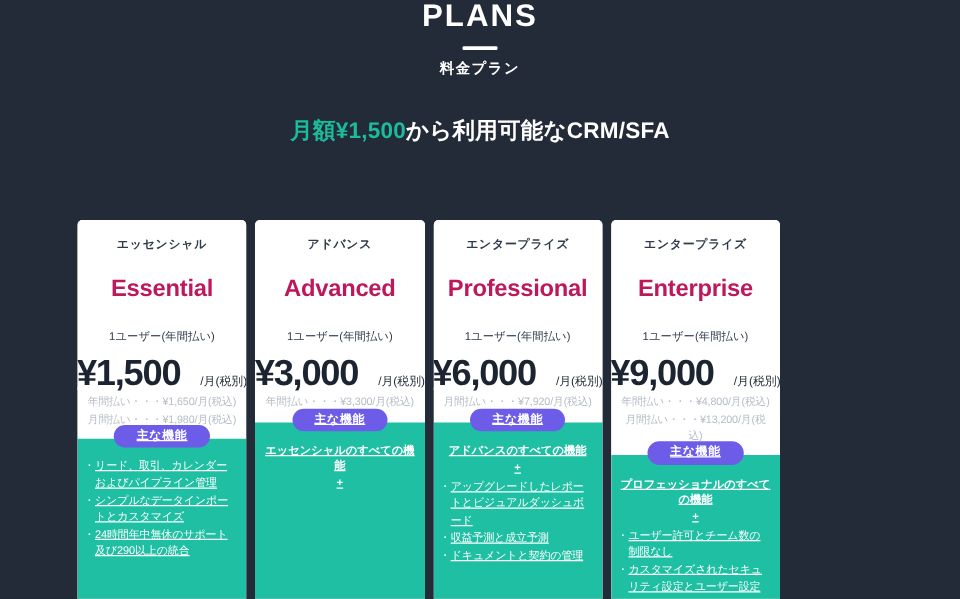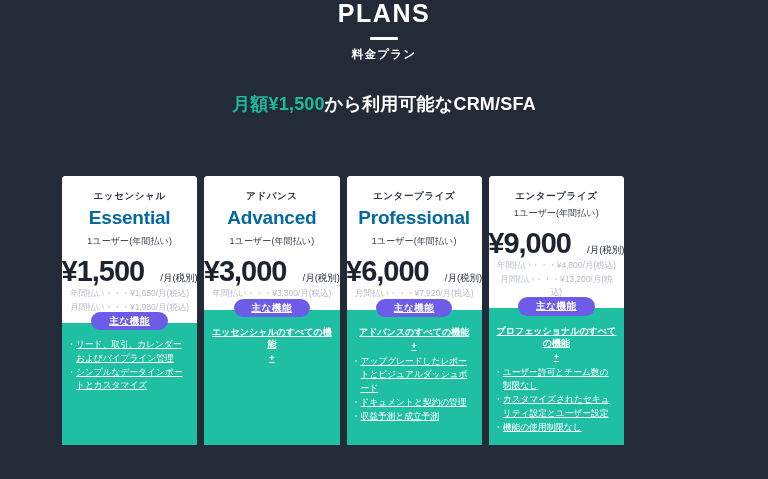--- a/index.html
+++ b/index.html
@@ -93,30 +93,30 @@
 
   .plan-name-ja {
     font-size: 9.5px;
     font-weight: bold;
     color: #2f3a4a;
     letter-spacing: 0.6px;
     line-height: 1.2;
   }
 
   .plan-name-en {
-    margin-top: 7px;
+    margin-top: 21px;
     font-size: 19px;
     font-weight: bold;
-    color: #0369a1;
+    color: #be185d;
     letter-spacing: -0.2px;
     line-height: 1.1;
   }
 
   .plan-unit {
-    margin-top: 6px;
+    margin-top: 20px;
     font-size: 9px;
     color: #2f3a4a;
     letter-spacing: 0.1px;
   }
 
   .price-row {
     margin-top: 9px;
     display: flex;
     align-items: baseline;
     justify-content: center;
@@ -243,20 +243,21 @@
       </div>
     </div>
     <div class="card-bottom ">
       <div class="badge-wrap">
         <span class="badge">主な機能</span>
       </div>
 
       <ul class="feature-list">
             <li class="feature-item">リード、取引、カレンダーおよびパイプライン管理</li>
             <li class="feature-item">シンプルなデータインポートとカスタマイズ</li>
+            <li class="feature-item">24時間年中無休のサポート及び290以上の統合</li>
           </ul>
     </div>
   </div>
       <div class="card">
     <div class="card-top">
       <div class="plan-name-ja">アドバンス</div>
       <div class="plan-name-en">Advanced</div>
       <div class="plan-unit">1ユーザー(年間払い)</div>
       <div class="price-row">
         <span class="price-main">¥3,000</span>
@@ -290,28 +291,29 @@
     </div>
     <div class="card-bottom has-inherit">
       <div class="badge-wrap">
         <span class="badge">主な機能</span>
       </div>
 
       <div class="inherit-line">アドバンスのすべての機能</div>
       <div class="plus-line">+</div>
       <ul class="feature-list">
             <li class="feature-item">アップグレードしたレポートとビジュアルダッシュボード</li>
+            <li class="feature-item">収益予測と成立予測</li>
             <li class="feature-item">ドキュメントと契約の管理</li>
-            <li class="feature-item">収益予測と成立予測</li>
           </ul>
     </div>
   </div>
       <div class="card">
     <div class="card-top">
       <div class="plan-name-ja">エンタープライズ</div>
+      <div class="plan-name-en">Enterprise</div>
       <div class="plan-unit">1ユーザー(年間払い)</div>
       <div class="price-row">
         <span class="price-main">¥9,000</span>
         <span class="price-suffix">/月(税別)</span>
       </div>
       <div class="price-notes">
         <div>年間払い・・・¥4,800/月(税込)</div>
         <div>月間払い・・・¥13,200/月(税込)</div>
       </div>
     </div>

